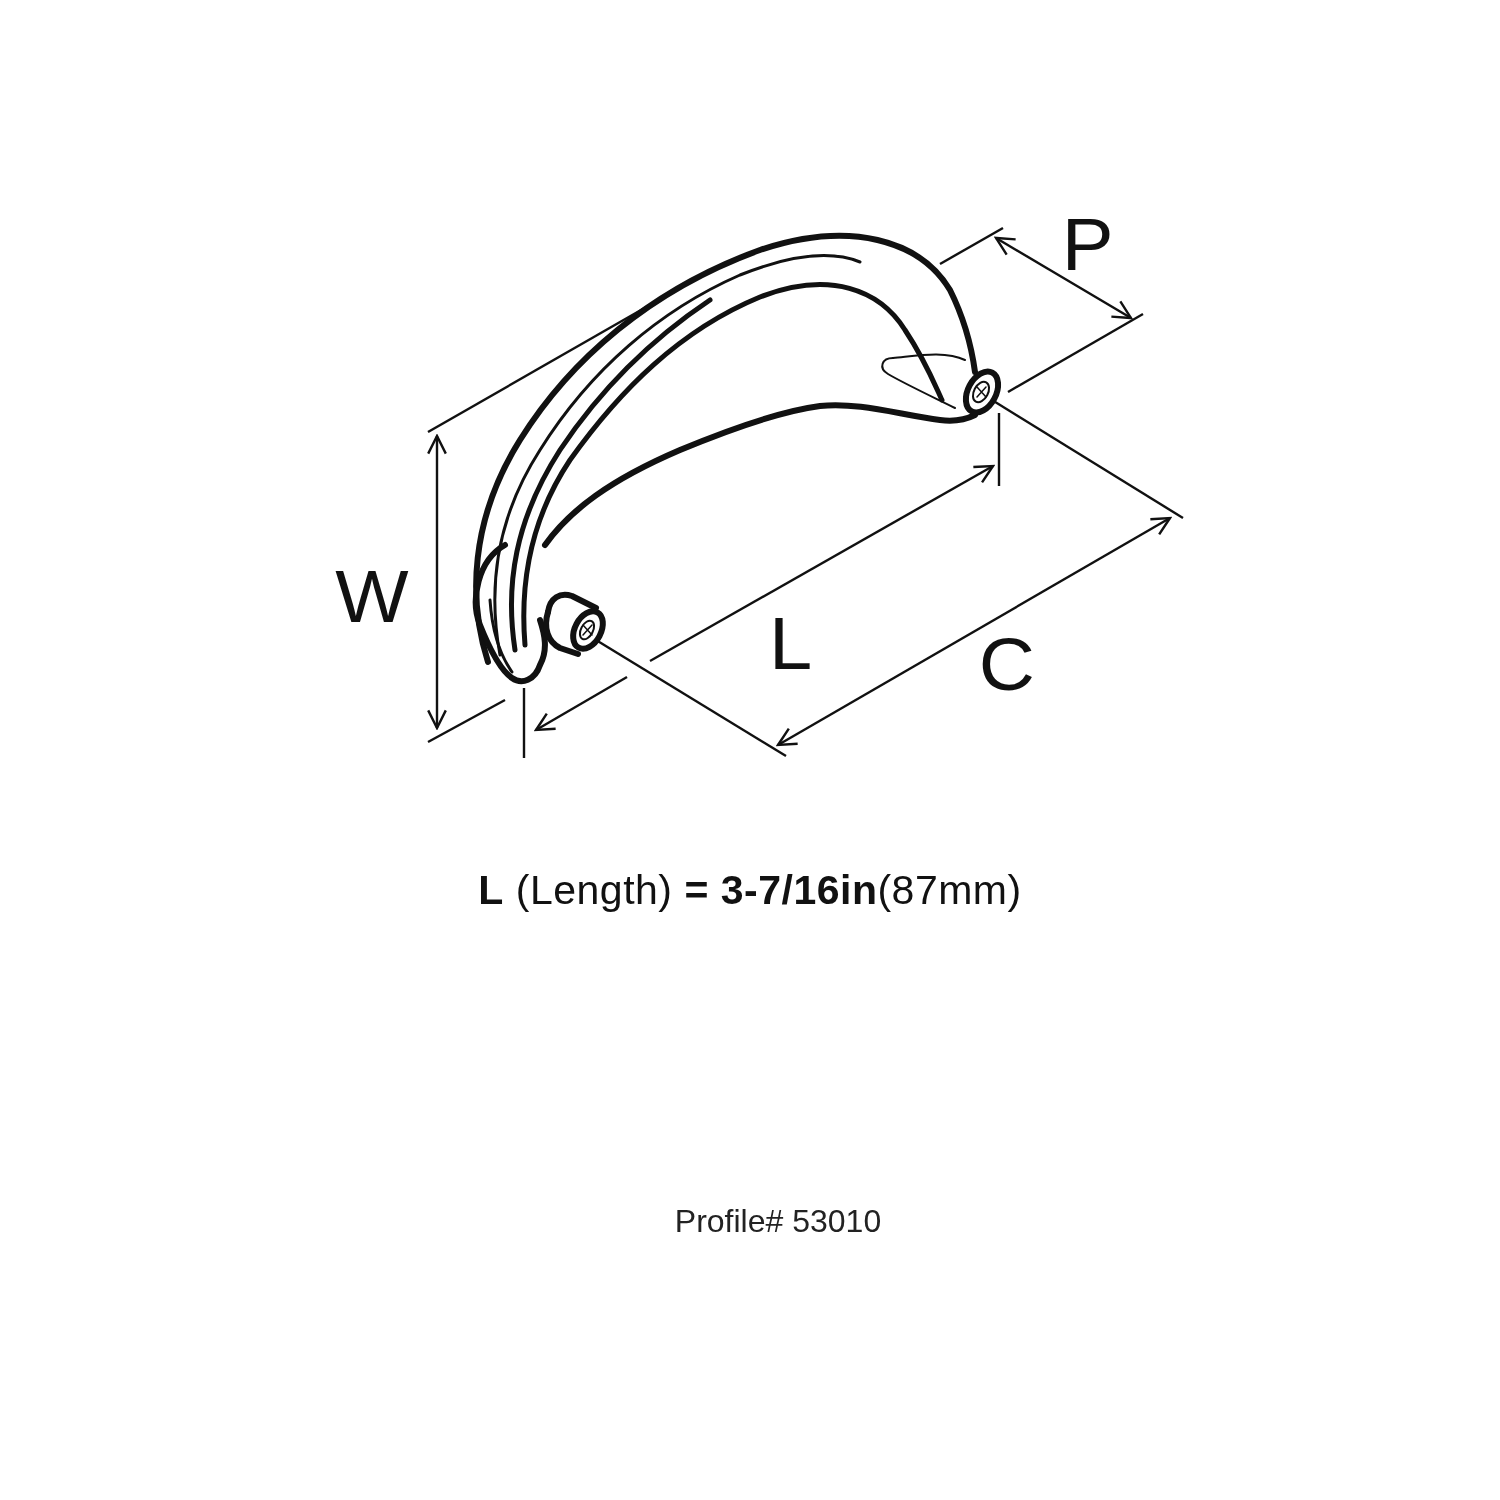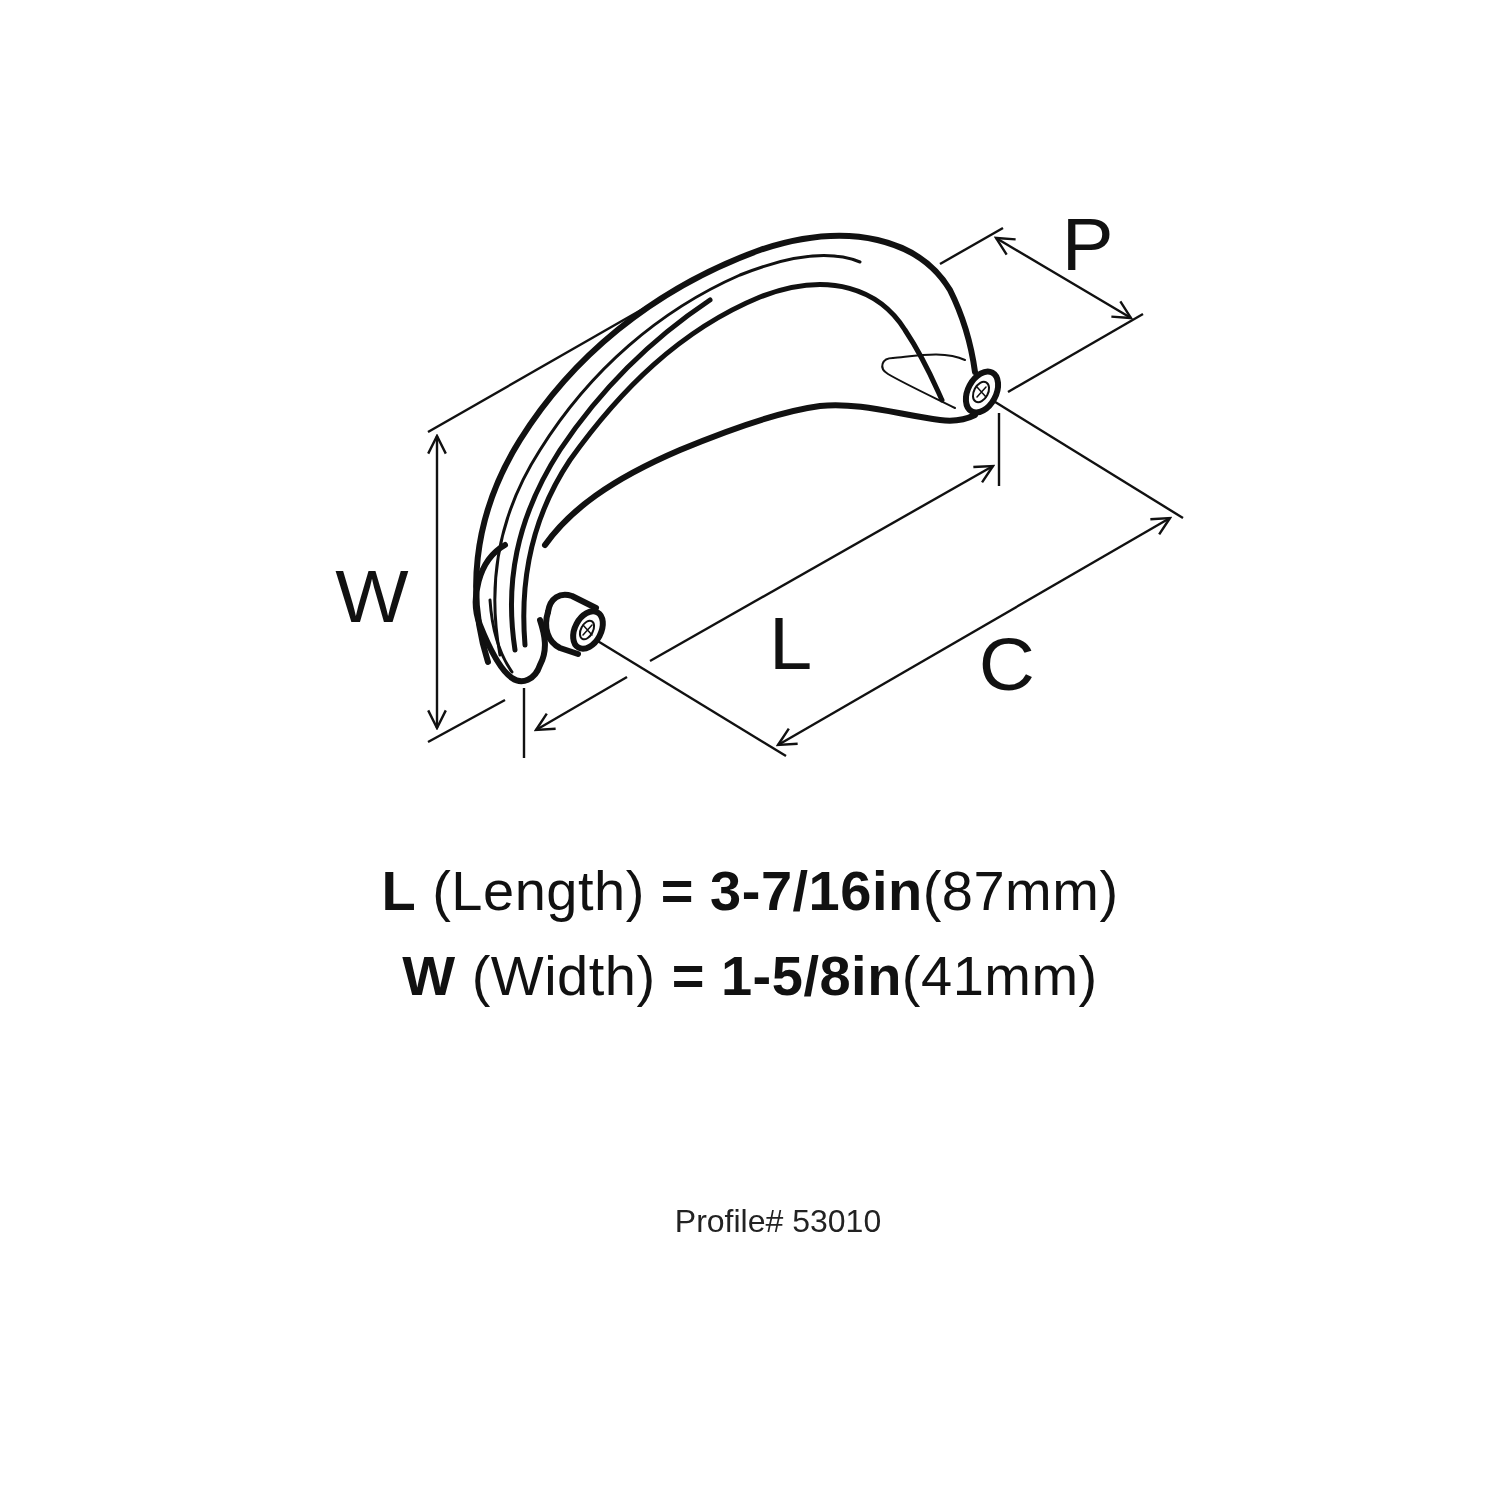--- a/index.html
+++ b/index.html
@@ -41,21 +41,21 @@
     #letter-c { left: 980px; top: 628px; font-size: 74px; }
 
     .specs {
       position: absolute;
       left: 0;
       top: 848px;
       width: 1500px;
       text-align: center;
     }
     .spec-line {
-      font-size: 56px;
+      font-size: 41px;
       line-height: 85px;
       height: 85px;
       white-space: nowrap;
       letter-spacing: 0.5px;
     }
     .spec-line .key { font-weight: 700; }
     .spec-line .name { font-weight: 400; }
     .spec-line .eq { font-weight: 700; }
     .spec-line .imp { font-weight: 700; }
     .spec-line .met { font-weight: 400; }
@@ -140,21 +140,15 @@
   <div class="dim-letter" id="letter-c">C</div>
 </div>
 
 <div class="specs">
   <div class="spec-line">
     <span class="key">L</span>
     <span class="name">(Length)</span>
     <span class="eq">=</span>
     <span class="imp">3-7/16in</span><span class="met">(87mm)</span>
   </div>
-  <div class="spec-line">
-    <span class="key">W</span>
-    <span class="name">(Width)</span>
-    <span class="eq">=</span>
-    <span class="imp">1-5/8in</span><span class="met">(41mm)</span>
-  </div>
 </div>
 
 <div class="profile">Profile# 53010</div>
 
 </body></html>

